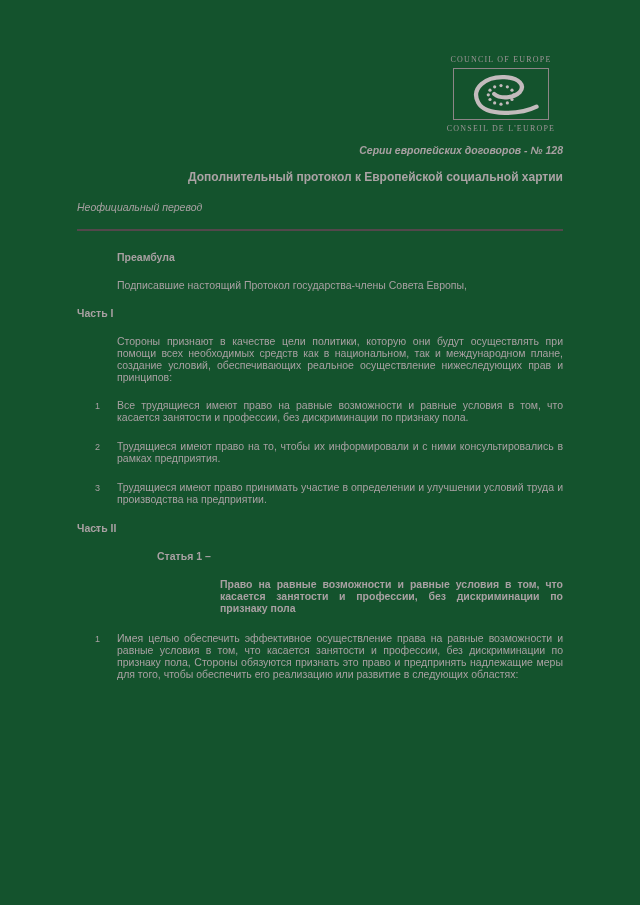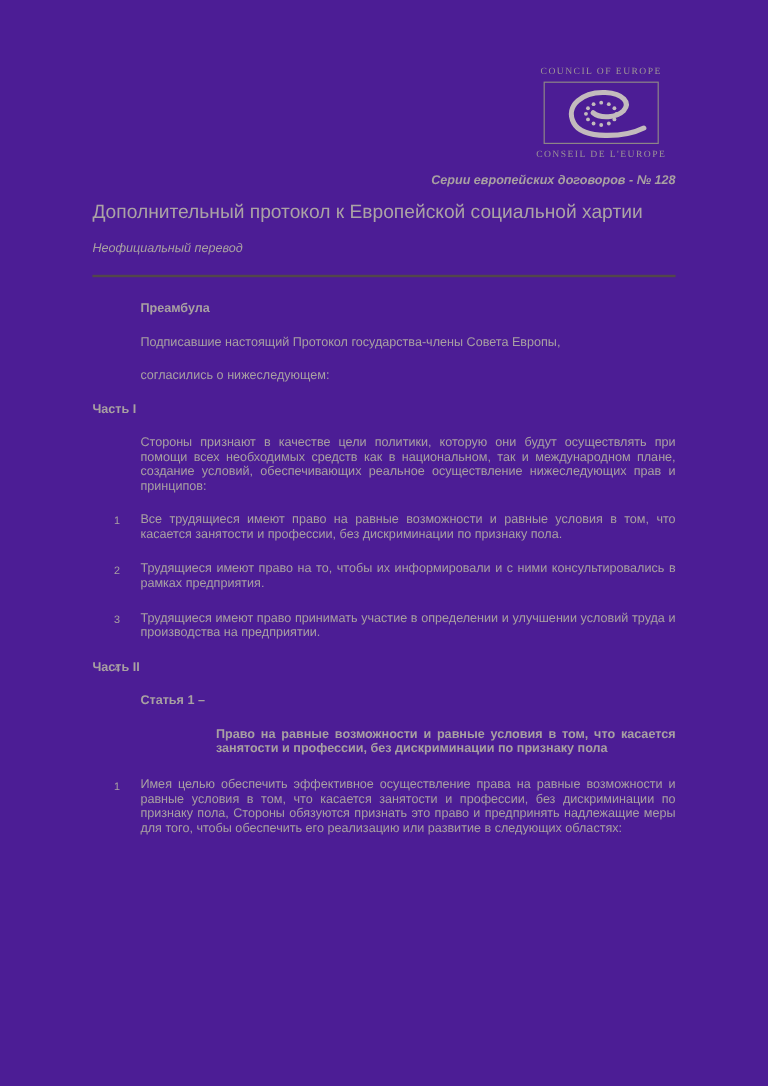--- a/index.html
+++ b/index.html
@@ -4,21 +4,21 @@
 <style>
   html, body {
     margin: 0;
     padding: 0;
     background: #000;
   }
   .page {
     position: relative;
     width: 640px;
     height: 905px;
-    background: #4c1d95;
+    background: #14532d;
     color: #a8a0a2;
     font-family: "Liberation Sans", sans-serif;
     overflow: hidden;
   }
 
   
   .logo-block {
     position: absolute;
     top: 55px;
     left: 440px;
@@ -59,24 +59,25 @@
   .content {
     position: absolute;
     top: 171px;
     left: 77px;
     width: 486px;
     font-size: 10.5px;
     line-height: 12px;
   }
   .content h1 {
     margin: 0 0 17px 0;
-    font-size: 16px;
+    font-size: 12px;
     line-height: 13px;
-    font-weight: normal;
+    font-weight: bold;
     color: #aba3a5;
+    text-align: right;
   }
   .content p { margin: 0 0 16px 0; }
   .place-date { margin: 0 0 16px 0; }
   .note { font-style: italic; margin: 0 0 18px 0; }
   .rule {
     border: none;
     border-top: 2px solid #53474b;
     margin: 0 0 20px 0;
   }
   .indent { padding-left: 40px; }
@@ -97,21 +98,21 @@
     left: 18px;
     top: 1px;
     font-size: 9px;
     text-align: left;
   }
   .article-heading {
     display: flex;
     font-weight: bold;
     margin: 0 0 18px 0;
   }
-  .article-heading .art-label { flex: 0 0 63px; }
+  .article-heading .art-label { flex: 0 0 63px; margin-left: 40px; }
   .article-heading .art-title { flex: 1; text-align: justify; margin-top: 28px; }
 </style>
 </head>
 <body>
 
 <div class="page">
 
   <div class="logo-block">
     <div class="logo-caption">COUNCIL OF EUROPE</div>
     <div class="logo-box">
@@ -141,21 +142,20 @@
   <div class="content">
 
     <h1>Дополнительный протокол к Европейской социальной хартии</h1>
     <p class="note">Неофициальный перевод</p>
 
     <hr class="rule">
 
     <div class="indent">
       <p class="bold">Преамбула</p>
       <p>Подписавшие настоящий Протокол государства-члены Совета Европы,</p>
-      <p>согласились о нижеследующем:</p>
     </div>
 
     <p class="part-heading">Часть I</p>
 
     <div class="indent">
       <p class="just">Стороны признают в качестве цели политики, которую они будут осуществлять при помощи всех необходимых средств как в национальном, так и международном плане, создание условий, обеспечивающих реальное осуществление нижеследующих прав и принципов:</p>
     </div>
 
     <div class="item">
       <span class="num">1</span>

